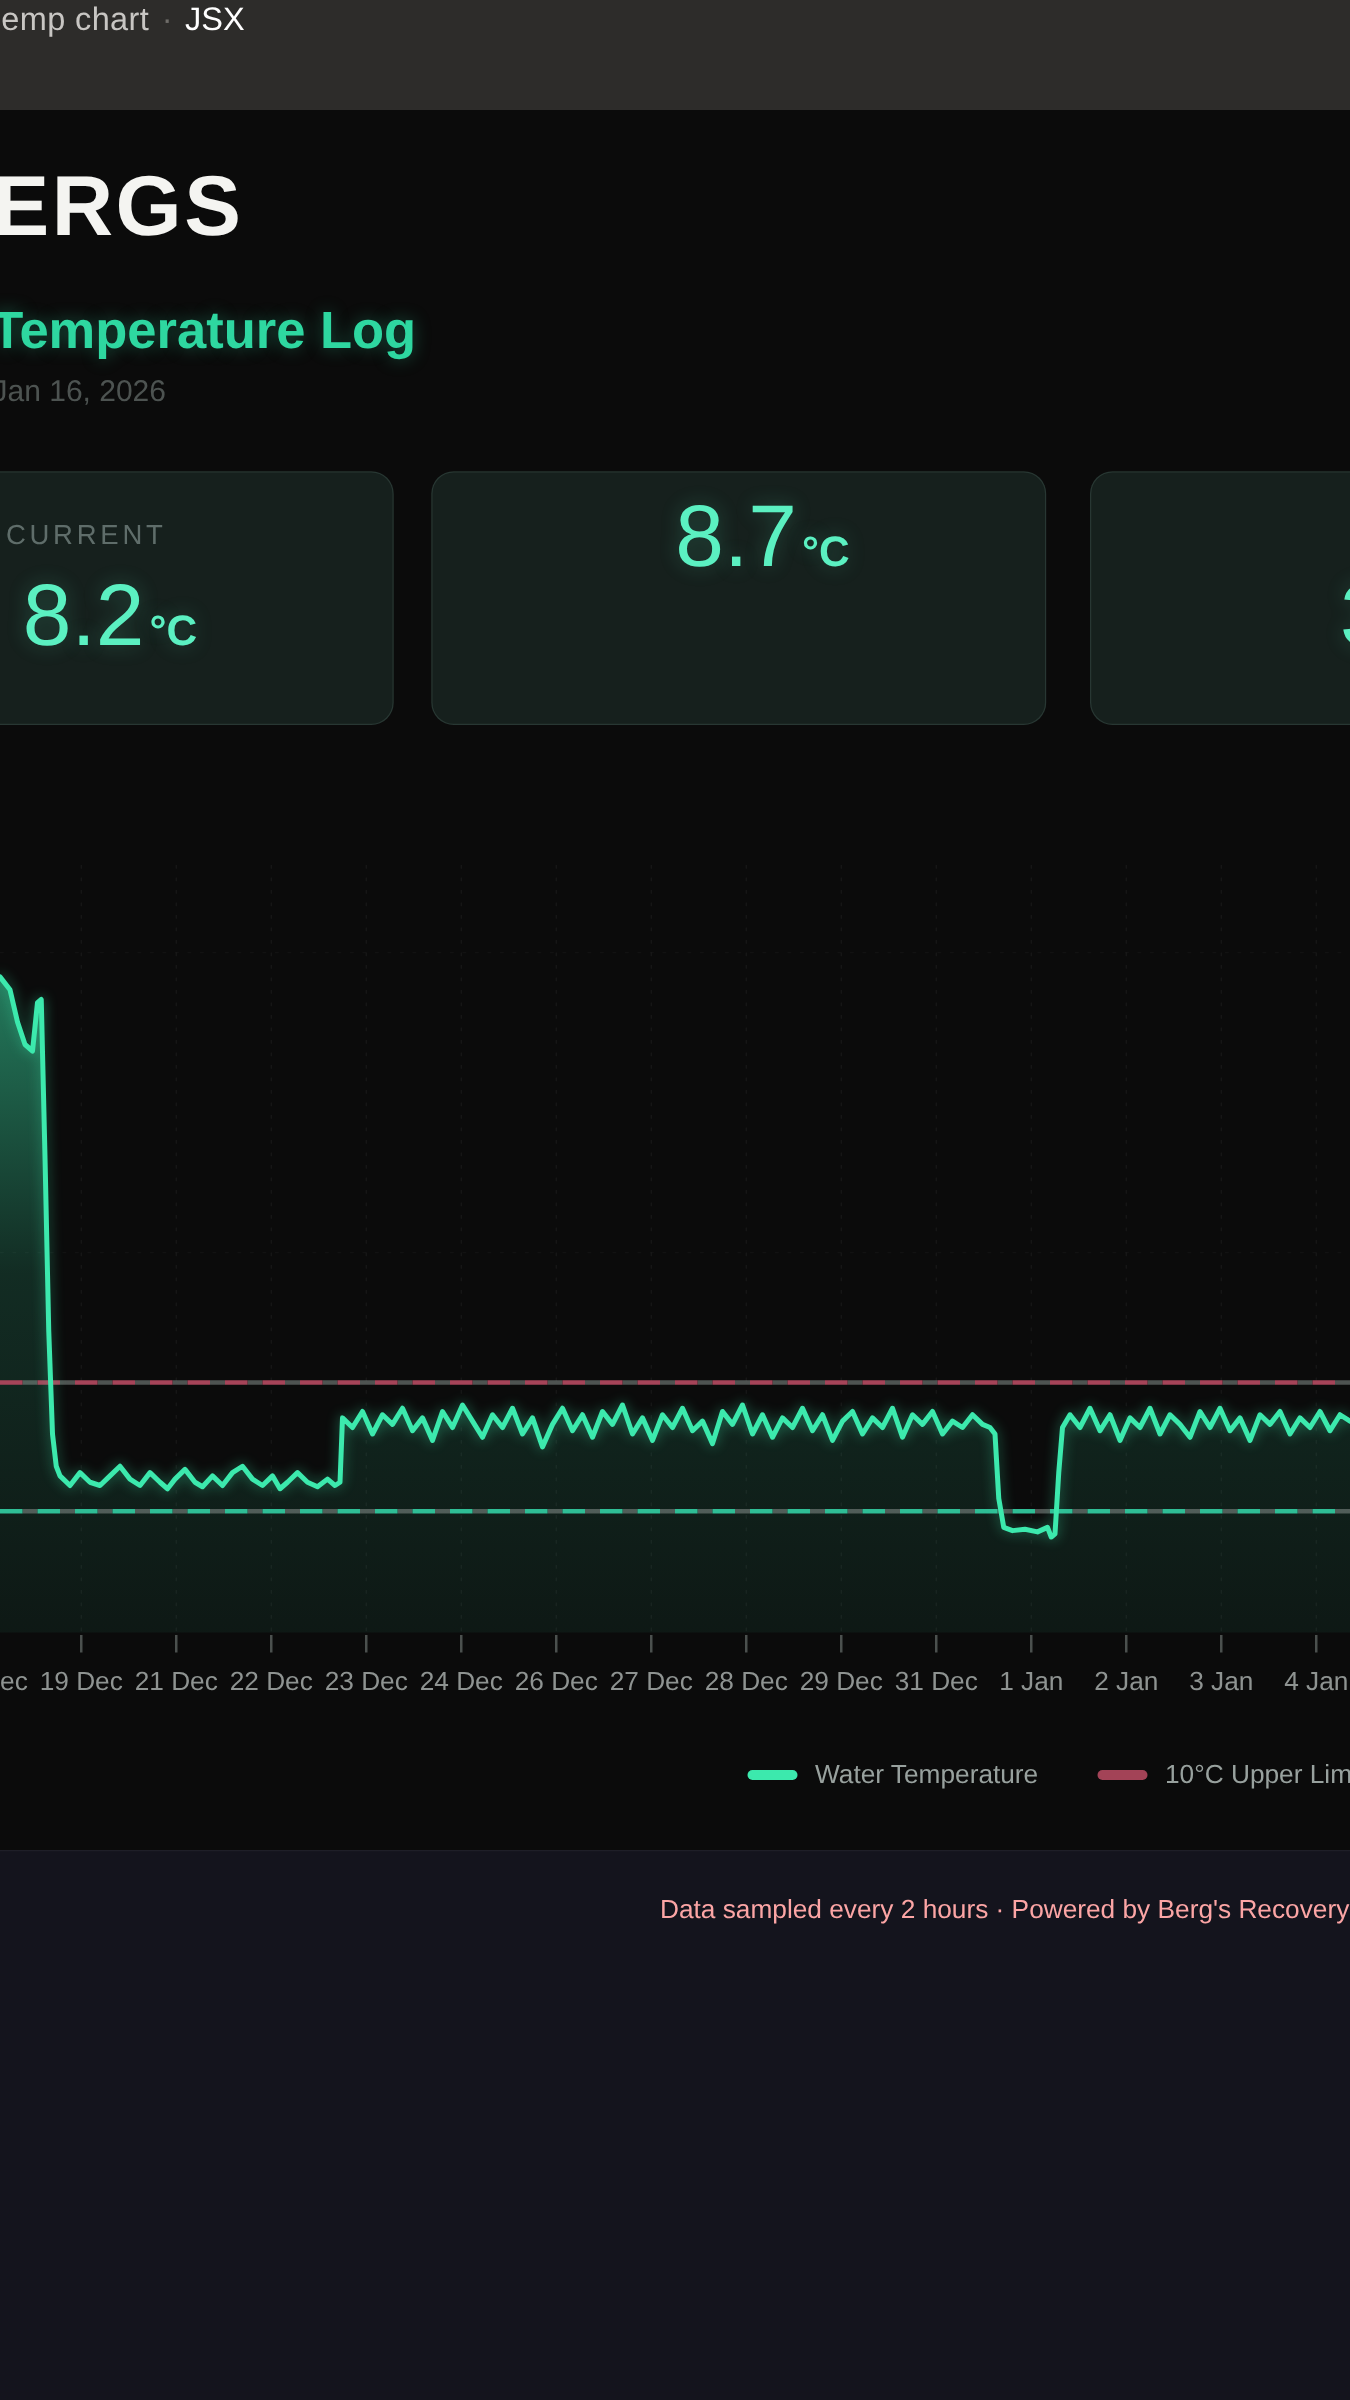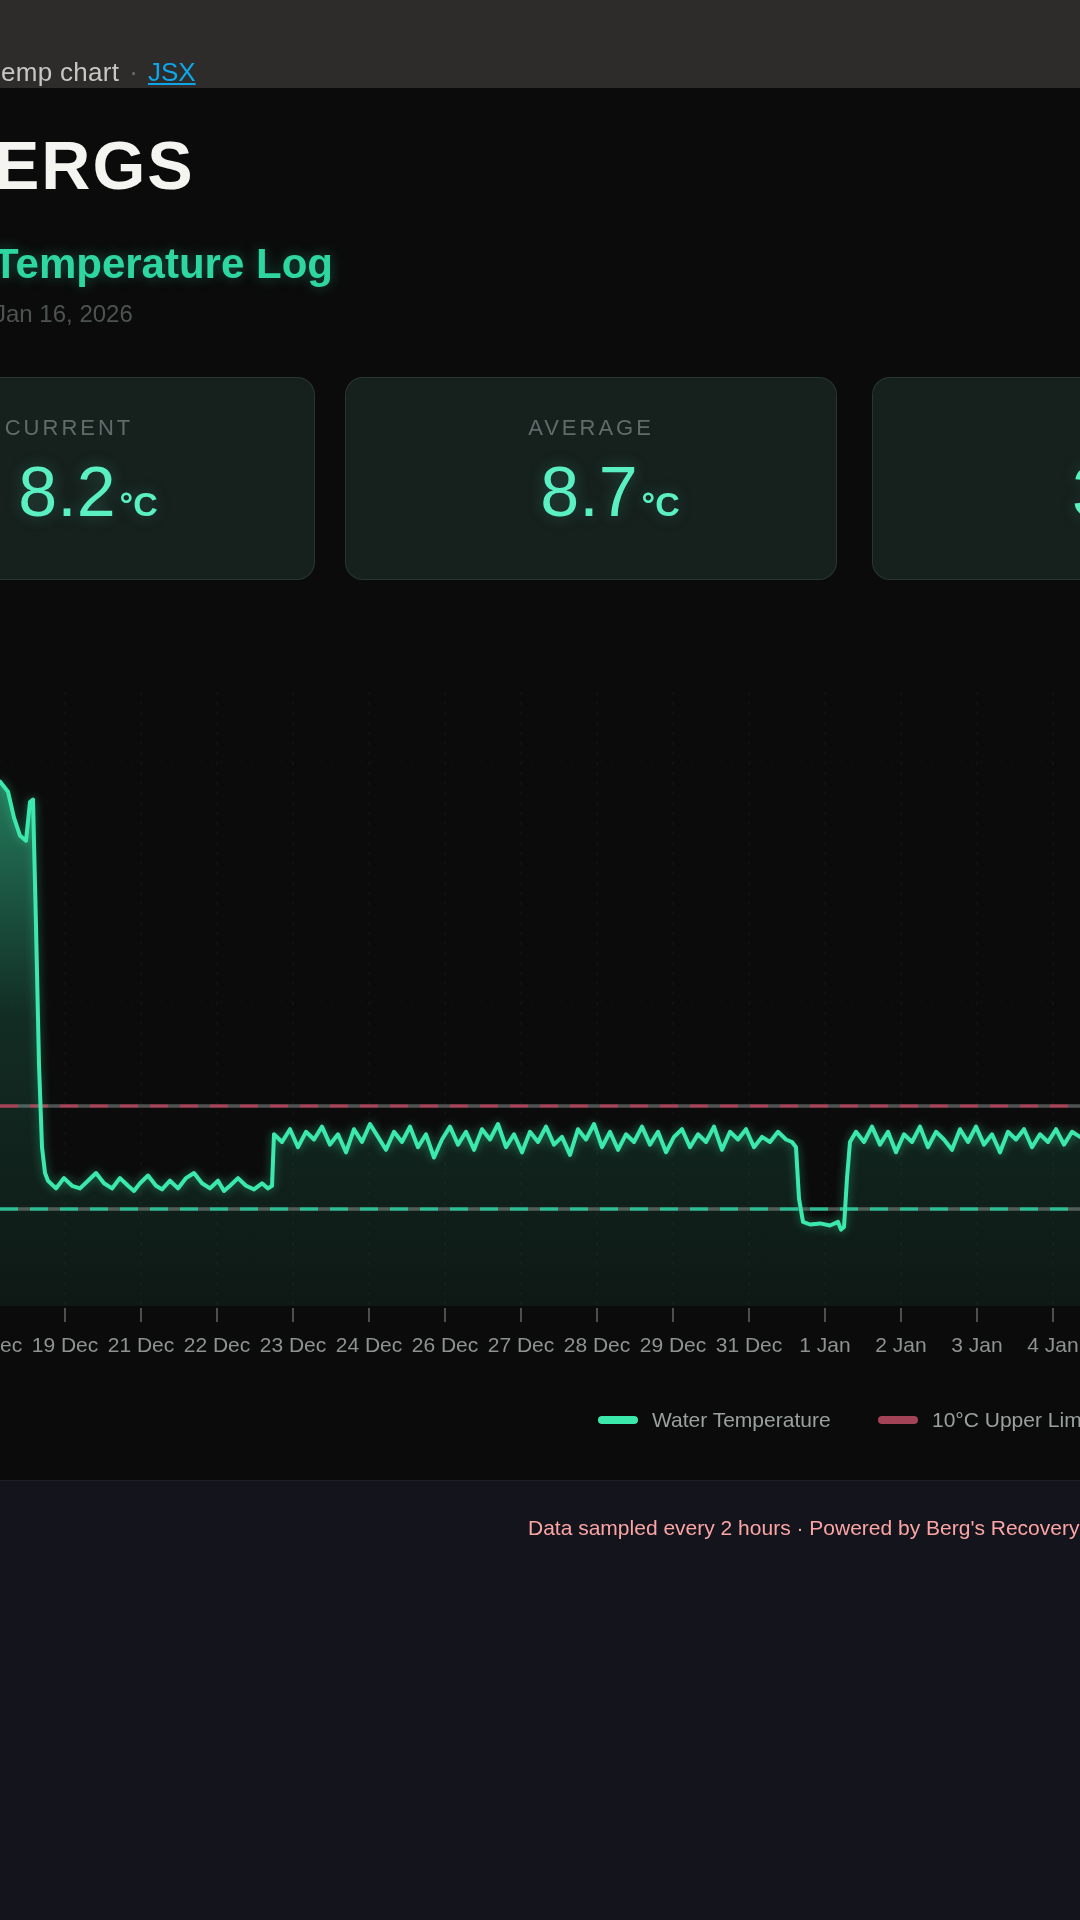--- a/index.html
+++ b/index.html
@@ -6,26 +6,26 @@
   html,body { width:1080px; height:1920px; overflow:hidden; }
   body {
     position:relative;
     background:#0b0b0b;
     font-family:"Liberation Sans","DejaVu Sans",sans-serif;
     -webkit-font-smoothing:antialiased;
   }
   
   .topbar {
     position:absolute; left:0; top:0; width:1080px; height:88px;
-    background:#2d2c2a; display:flex; align-items:flex-end;
+    background:#2d2c2a; display:flex; align-items:flex-start;
   }
   .topbar .tab { display:flex; align-items:baseline; margin-left:1px; cursor:default; }
   .topbar .tab-title { font-size:26px; color:#c8c6c3; font-weight:400; letter-spacing:.3px; }
   .topbar .tab-sep { font-size:26px; color:#6f6d69; margin:0 10px; }
-  .topbar .tab-badge { font-size:26px; color:#0ea5e9;text-decoration:underline; }
+  .topbar .tab-badge { font-size:26px; color:#ffffff; }
   
   .brand { position:absolute; left:-6px; top:126px; font-size:68px; font-weight:800;
     letter-spacing:2px; color:#f4f4f1; white-space:nowrap; }
   .page-title { position:absolute; left:-7px; top:240px; font-size:42px; font-weight:700;
     color:#2ed7a0; white-space:nowrap; text-shadow:0 0 14px rgba(46,215,160,.35); }
   .date-line { position:absolute; left:-6px; top:300px; font-size:24px; color:#4d5351; white-space:nowrap; }
   
   .cards { position:absolute; left:0; top:377px; width:976px; height:203px; }
   .card {
     position:absolute; top:0; width:492px; height:203px;
@@ -66,21 +66,20 @@
 <div class="brand">ERGS</div>
 <div class="page-title">Temperature Log</div>
 <div class="date-line">Jan 16, 2026</div>
 
 <div class="cards">
     <div class="card" style="left: -177px;">
       <div class="label">CURRENT</div>
       <div class="value-row"><span class="value">8.2</span><span class="unit">°C</span></div>
     </div>
     <div class="card" style="left: 345px;">
-      <div class="label">AVERAGE</div>
       <div class="value-row"><span class="value">8.7</span><span class="unit">°C</span></div>
     </div>
     <div class="card" style="left: 872px;">
       <div class="label"></div>
       <div class="value-row"><span class="value">3.</span></div>
     </div>
   </div>
 
 <div class="chart-wrap">
   <svg id="chart-svg" width="1080" height="750" viewBox="0 616 1080 750">

